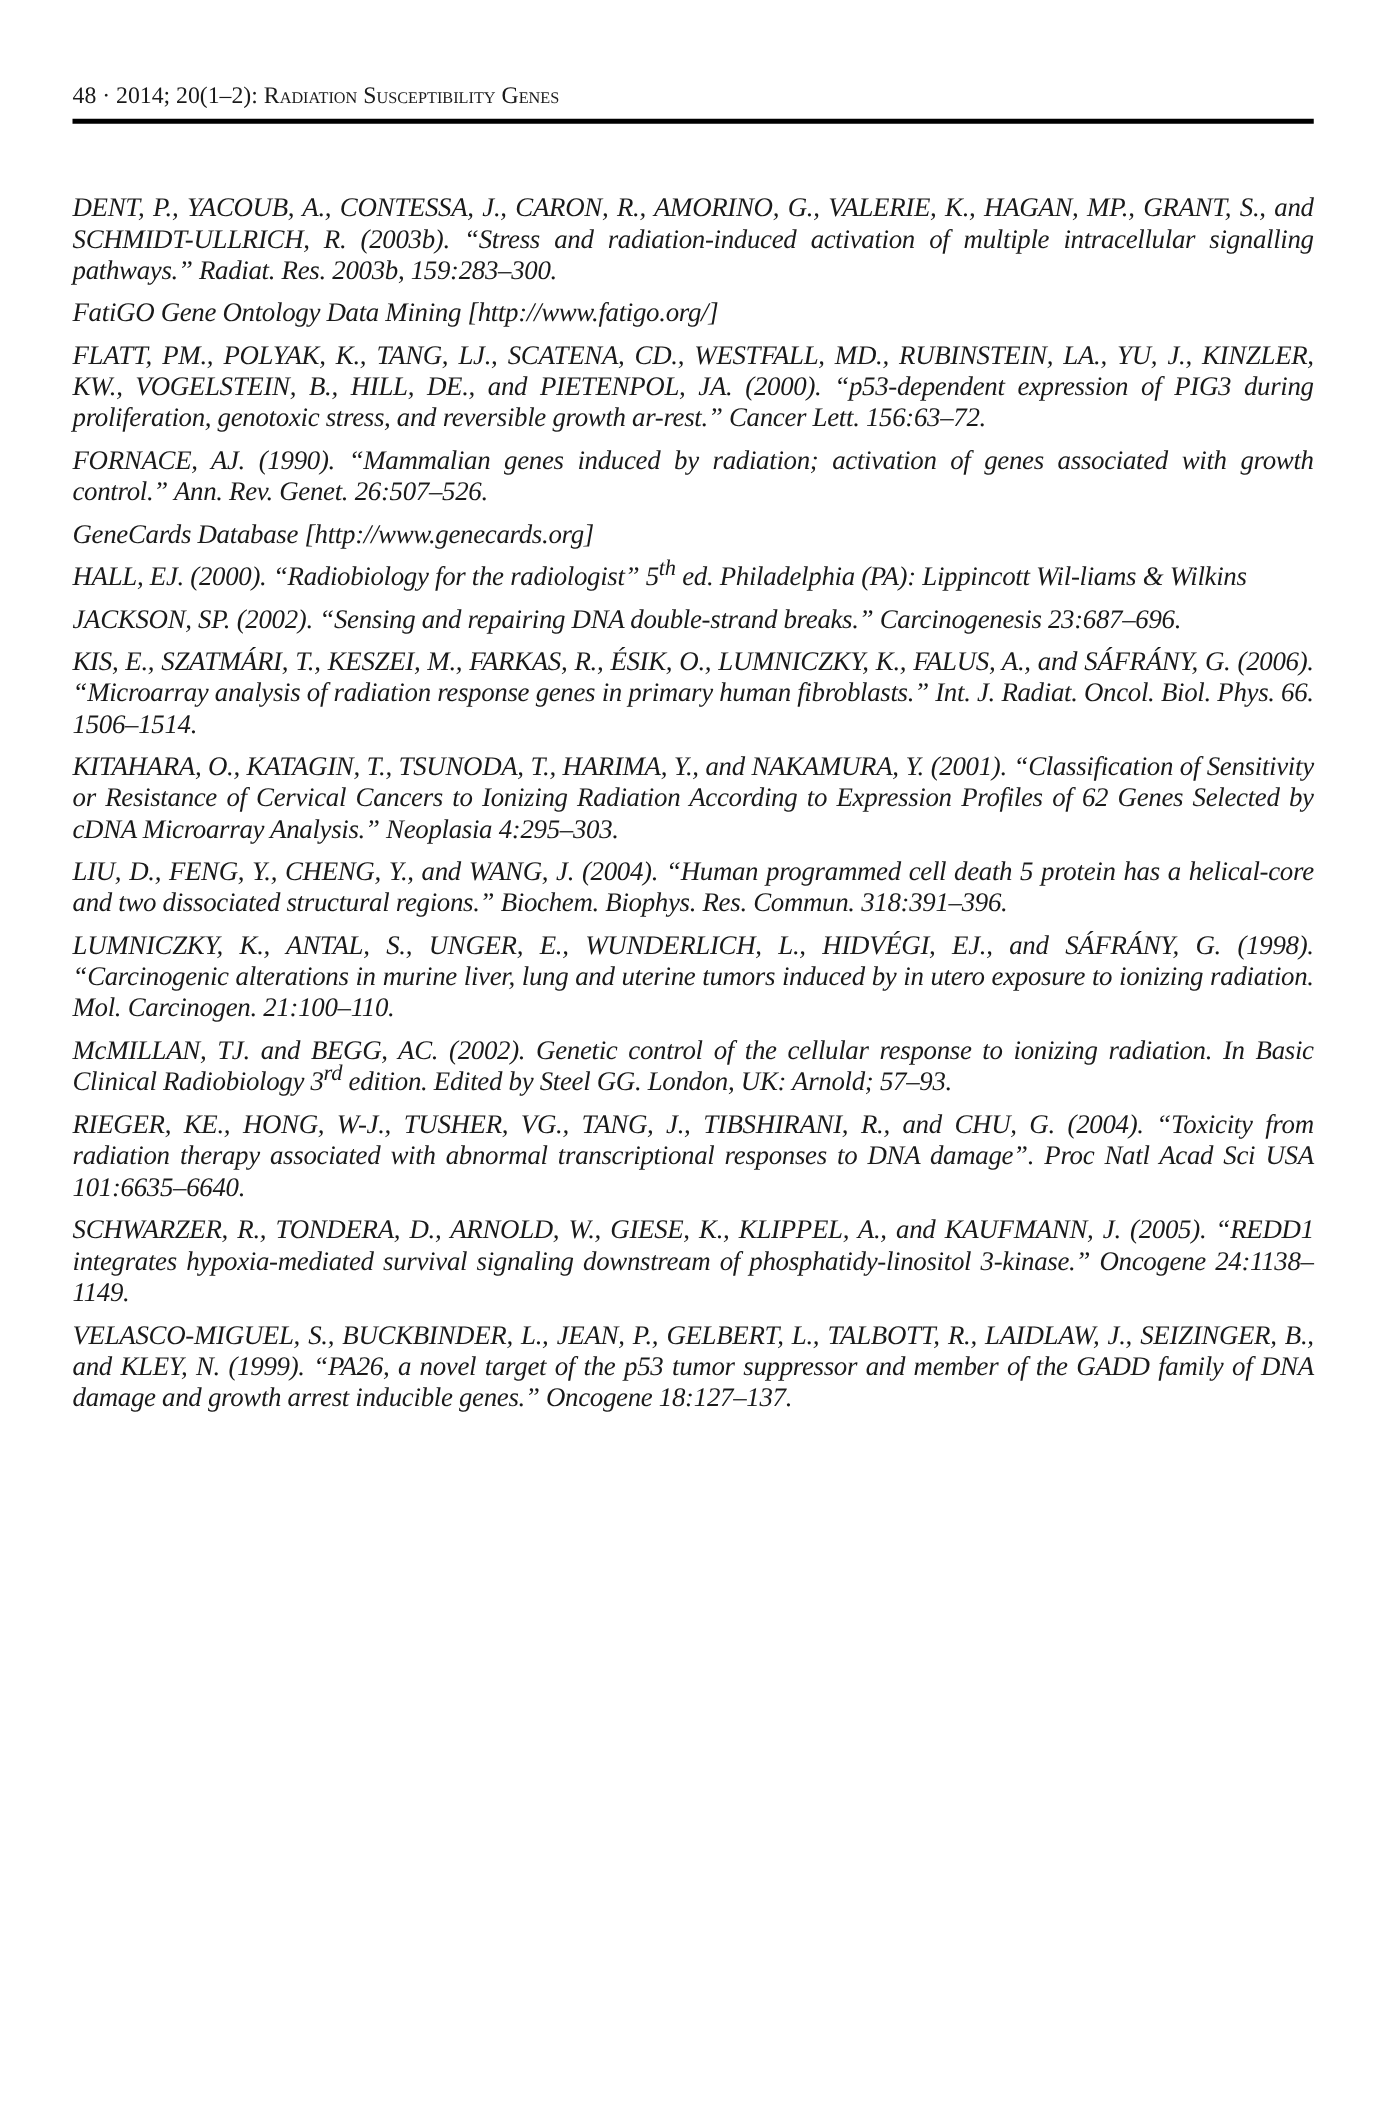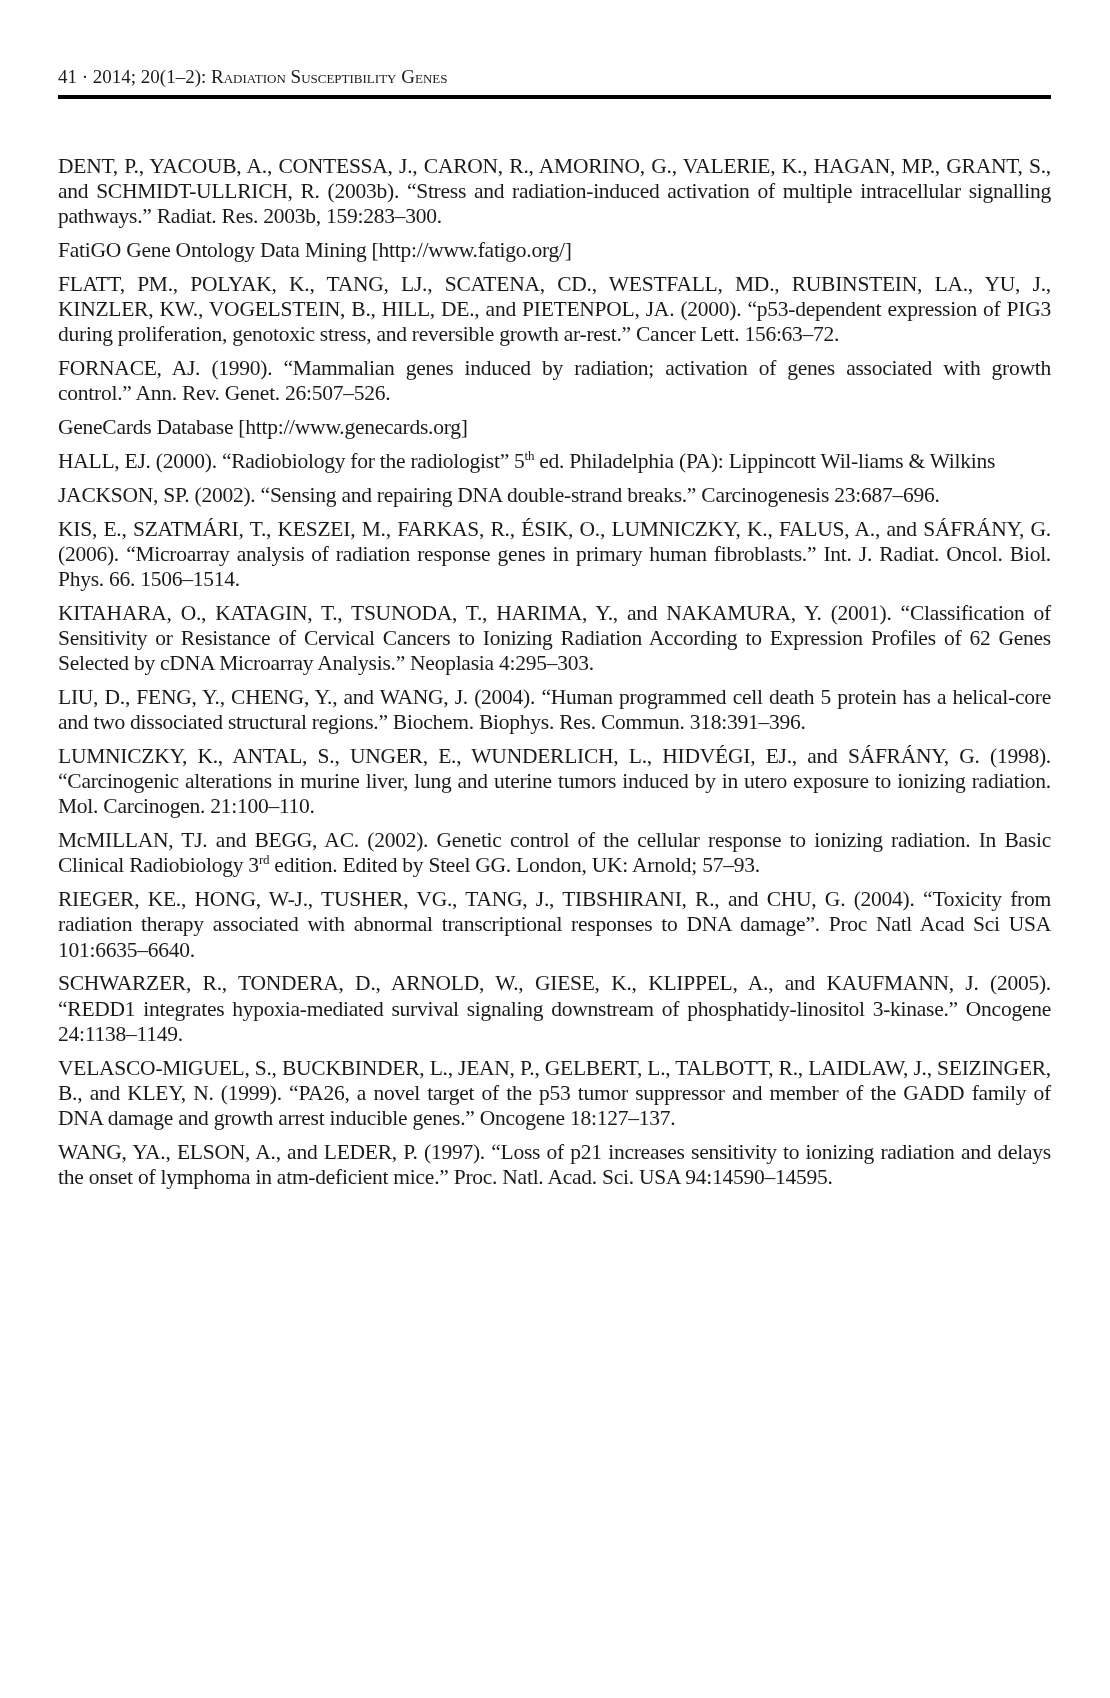--- a/index.html
+++ b/index.html
@@ -18,41 +18,41 @@
       background: #000000;
     }
     .refs {
       position: absolute; left: 58px; top: 154px; width: 993px;
     }
     .ref {
       font-size: 21.5px; line-height: 25.2px;
       text-align: justify; hyphens: manual;
       margin: 0 0 8.6px 0;
       letter-spacing: -0.25px;
+      font-style: italic;
     }
-    .ref sup { font-size: 13px; line-height: 0; vertical-align: super; }
+    .ref sup { font-size: 18px; line-height: 0; vertical-align: super; }
   </style>
 </head>
 <body>
 
 <div class="running-head">
-  <span>41</span><span> · </span><span>2014; 20(1–2): </span><span class="sc">Radiation Susceptibility Genes</span>
+  <span>48</span><span> · </span><span>2014; 20(1–2): </span><span class="sc">Radiation Susceptibility Genes</span>
 </div>
 <div class="head-rule"></div>
 
 <div class="refs">
   <p class="ref">DENT, P., YACOUB, A., CONTESSA, J., CARON, R., AMORINO, G., VALERIE, K., HAGAN, MP., GRANT, S., and SCHMIDT-ULLRICH, R. (2003b). “Stress and radiation-induced activation of multiple intracellular signalling pathways.” Radiat. Res. 2003b, 159:283–300.</p>
   <p class="ref">FatiGO Gene Ontology Data Mining [http://www.fatigo.org/]</p>
   <p class="ref">FLATT, PM., POLYAK, K., TANG, LJ., SCATENA, CD., WESTFALL, MD., RUBINSTEIN, LA., YU, J., KINZLER, KW., VOGELSTEIN, B., HILL, DE., and PIETENPOL, JA. (2000). “p53-dependent expression of PIG3 during proliferation, genotoxic stress, and reversible growth ar-rest.” Cancer Lett. 156:63–72.</p>
   <p class="ref">FORNACE, AJ. (1990). “Mammalian genes induced by radiation; activation of genes associated with growth control.” Ann. Rev. Genet. 26:507–526.</p>
   <p class="ref">GeneCards Database [http://www.genecards.org]</p>
   <p class="ref"><span>HALL, EJ. (2000). “Radiobiology for the radiologist” 5</span><sup>th</sup><span> ed. Philadelphia (PA): Lippincott Wil-liams &amp; Wilkins</span></p>
   <p class="ref">JACKSON, SP. (2002). “Sensing and repairing DNA double-strand breaks.” Carcinogenesis 23:687–696.</p>
   <p class="ref">KIS, E., SZATMÁRI, T., KESZEI, M., FARKAS, R., ÉSIK, O., LUMNICZKY, K., FALUS, A., and SÁFRÁNY, G. (2006). “Microarray analysis of radiation response genes in primary human fibroblasts.” Int. J. Radiat. Oncol. Biol. Phys. 66. 1506–1514.</p>
   <p class="ref">KITAHARA, O., KATAGIN, T., TSUNODA, T., HARIMA, Y., and NAKAMURA, Y. (2001). “Classification of Sensitivity or Resistance of Cervical Cancers to Ionizing Radiation According to Expression Profiles of 62 Genes Selected by cDNA Microarray Analysis.” Neoplasia 4:295–303.</p>
   <p class="ref">LIU, D., FENG, Y., CHENG, Y., and WANG, J. (2004). “Human programmed cell death 5 protein has a helical-core and two dissociated structural regions.” Biochem. Biophys. Res. Commun. 318:391–396.</p>
   <p class="ref">LUMNICZKY, K., ANTAL, S., UNGER, E., WUNDERLICH, L., HIDVÉGI, EJ., and SÁFRÁNY, G. (1998). “Carcinogenic alterations in murine liver, lung and uterine tumors induced by in utero exposure to ionizing radiation. Mol. Carcinogen. 21:100–110.</p>
   <p class="ref"><span>McMILLAN, TJ. and BEGG, AC. (2002). Genetic control of the cellular response to ionizing radiation. In Basic Clinical Radiobiology 3</span><sup>rd</sup><span> edition. Edited by Steel GG. London, UK: Arnold; 57–93.</span></p>
   <p class="ref">RIEGER, KE., HONG, W-J., TUSHER, VG., TANG, J., TIBSHIRANI, R., and CHU, G. (2004). “Toxicity from radiation therapy associated with abnormal transcriptional responses to DNA damage”. Proc Natl Acad Sci USA 101:6635–6640.</p>
   <p class="ref">SCHWARZER, R., TONDERA, D., ARNOLD, W., GIESE, K., KLIPPEL, A., and KAUFMANN, J. (2005). “REDD1 integrates hypoxia-mediated survival signaling downstream of phosphatidy-linositol 3-kinase.” Oncogene 24:1138–1149.</p>
   <p class="ref">VELASCO-MIGUEL, S., BUCKBINDER, L., JEAN, P., GELBERT, L., TALBOTT, R., LAIDLAW, J., SEIZINGER, B., and KLEY, N. (1999). “PA26, a novel target of the p53 tumor suppressor and member of the GADD family of DNA damage and growth arrest inducible genes.” Oncogene 18:127–137.</p>
-  <p class="ref">WANG, YA., ELSON, A., and LEDER, P. (1997). “Loss of p21 increases sensitivity to ionizing radiation and delays the onset of lymphoma in atm-deficient mice.” Proc. Natl. Acad. Sci. USA 94:14590–14595.</p>
 </div>
 
 </body></html>

